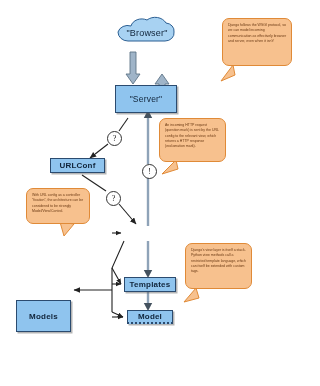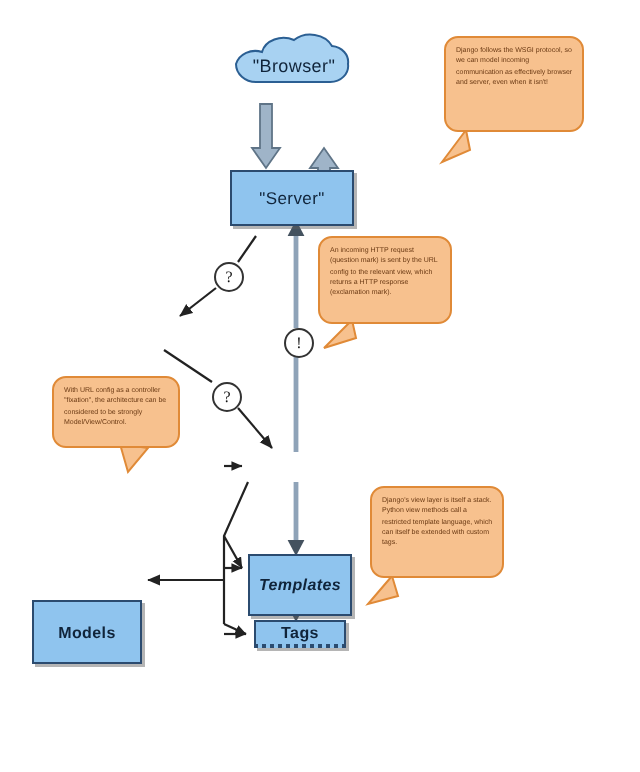--- a/index.html
+++ b/index.html
@@ -120,32 +120,35 @@
     <path d="M60 222 l4 14 l10 -12 z" fill="#f7c18e" stroke="#e08a37" stroke-width="1"></path>
     <path d="M196 288 l-12 14 l15 -4 z" fill="#f7c18e" stroke="#e08a37" stroke-width="1"></path>
   </svg>
 
   <div class="cloudtext" style="left:112px;top:28px;">"Browser"</div>
 
   <div class="node plain" style="left:115px;top:85px;width:62px;height:28px;">
     <span>"Server"</span>
   </div>
 
+  <div class="node" style="left:50px;top:158px;width:55px;height:15px;">
+    <span>URLConf</span>
+  </div>
 
 
   <div class="node" style="left:16px;top:300px;width:55px;height:32px;">
     <span>Models</span>
   </div>
 
-  <div class="node" style="left:124px;top:277px;width:52px;height:31px;font-style:italic;">
+  <div class="node" style="left:124px;top:277px;width:52px;height:15px;">
     <span>Templates</span>
   </div>
 
   <div class="node dashedbottom" style="left:127px;top:310px;width:46px;height:14px;">
-    <span>Tags</span>
+    <span>Model</span>
   </div>
 
   <div class="marker" style="left:107px;top:131px;">
     <span>?</span>
   </div>
   <div class="marker" style="left:106px;top:191px;">
     <span>?</span>
   </div>
   <div class="marker" style="left:142px;top:164px;">
     <span>!</span>

